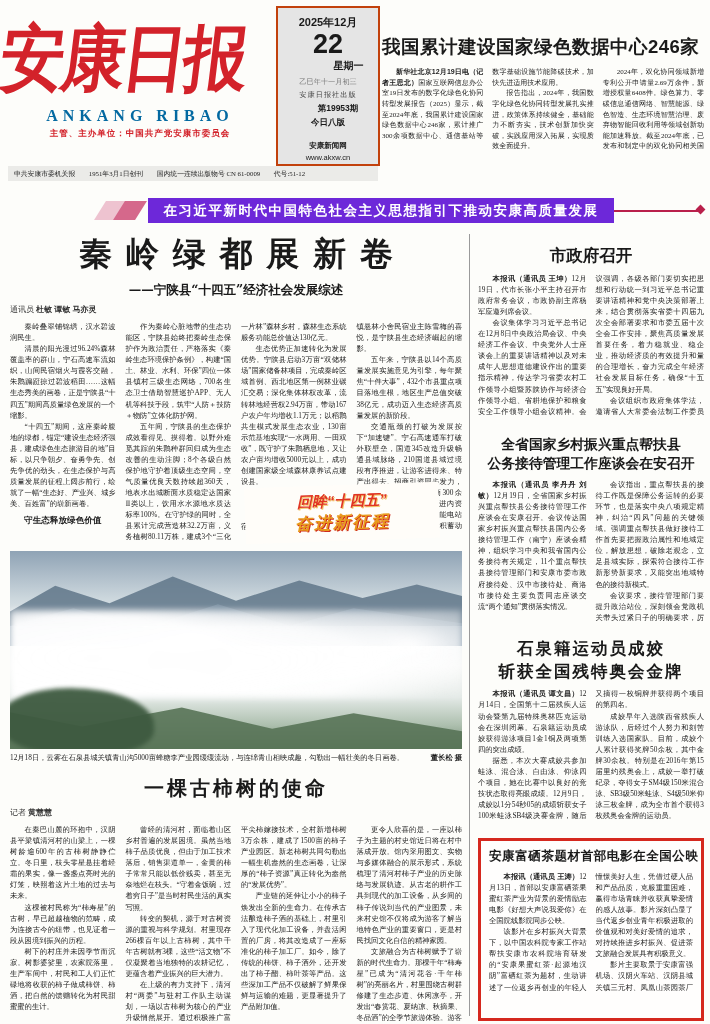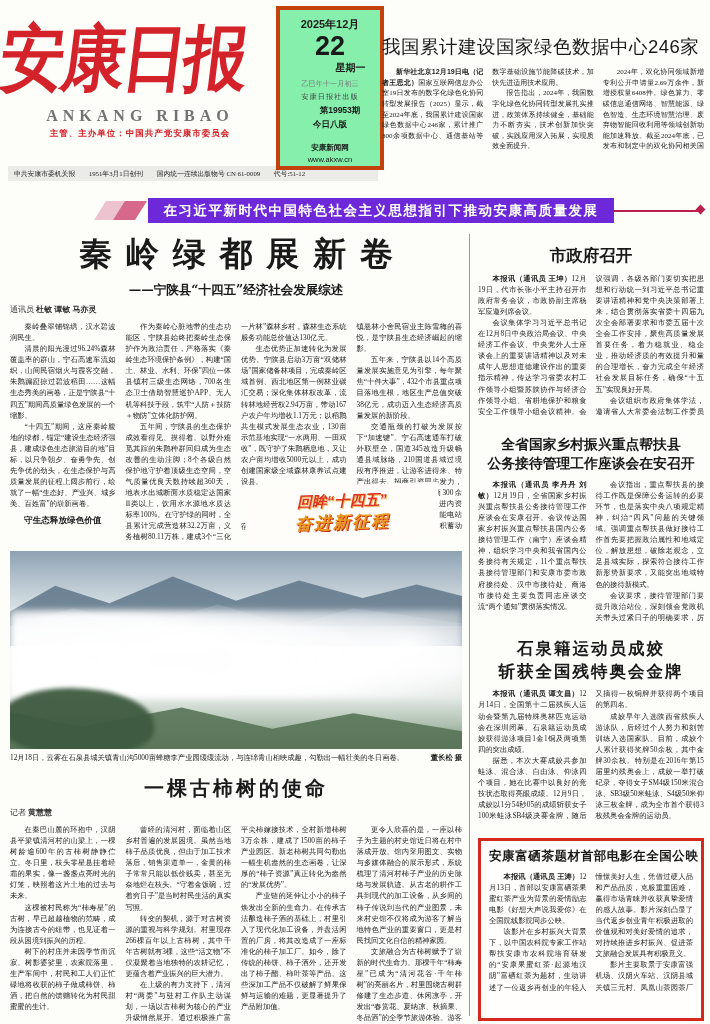--- a/index.html
+++ b/index.html
@@ -3,39 +3,39 @@
 <meta charset="utf-8">
 <style>
   html,body{margin:0;padding:0;background:#888;}
   .page{position:relative;width:710px;height:1024px;background:#fdfdfa;overflow:hidden;
         font-family:"Liberation Serif","DejaVu Serif",serif;color:#1a1a1a;}
   
   .masthead{position:absolute;left:8px;top:2px;width:264px;}
   .calligraphy{font-family:"DejaVu Serif",serif;font-weight:900;font-size:64px;line-height:1.55;
                color:#d3222a;transform:skewX(-7deg) scaleY(1.12);transform-origin:left top;
                letter-spacing:-3px;white-space:nowrap;}
-  .pinyin{font-family:"Liberation Serif",serif;font-weight:bold;font-size:16px;color:#737373;
+  .pinyin{font-family:"Liberation Serif",serif;font-weight:bold;font-size:16px;color:#0369a1;
           letter-spacing:5px;text-align:center;margin-top:6px;}
   .m-sub{font-family:"Liberation Sans",sans-serif;font-weight:bold;font-size:8.5px;color:#d3222a;
          text-align:center;letter-spacing:1px;margin-top:3px;}
   .info-bar{position:absolute;left:8px;top:166px;width:358px;background:#ebebe8;color:#222;
             font-size:6.8px;padding:2.5px 6px;white-space:nowrap;}
-  .datebox{position:absolute;left:276px;top:6px;width:100px;height:156px;border:4px solid #c2410c;
-           background:#86efac;text-align:center;font-family:"Liberation Sans",sans-serif;}
+  .datebox{position:absolute;left:276px;top:6px;width:100px;height:156px;border:2px solid #c2410c;
+           background:#e5e5e5;text-align:center;font-family:"Liberation Sans",sans-serif;}
   .db-month{font-size:11px;font-weight:bold;margin-top:7px;}
   .db-day{font-size:27px;font-weight:bold;line-height:1.05;font-family:"Liberation Sans",sans-serif;}
   .db-week{font-size:10px;font-weight:bold;margin-top:1px;padding-left:41px;}
   .db-lunar{font-size:7.2px;color:#777;margin-top:4px;}
   .db-pub{font-size:7.2px;color:#444;margin-top:3px;letter-spacing:1px;}
   .db-issue{font-size:8.5px;font-weight:bold;margin-top:3px;padding-left:20px;}
   .db-pages{font-size:8.5px;font-weight:bold;margin-top:2px;}
   .db-site{font-size:7.5px;font-weight:bold;margin-top:12px;}
   .db-url{font-size:7.5px;margin-top:2px;}
   .topstory{position:absolute;left:382px;top:34px;width:322px;}
-  .topstory h2{margin:0 0 8px 0;font-family:"Liberation Sans",sans-serif;font-weight:400;
+  .topstory h2{margin:0 0 8px 0;font-family:"Liberation Sans",sans-serif;font-weight:700;
                font-size:18.5px;letter-spacing:.5px;white-space:nowrap;}
   
   .banner{position:absolute;left:0;top:198px;width:710px;height:26px;}
   .bn-s1{position:absolute;left:100px;top:3px;width:26px;height:19px;background:#eec3d0;transform:skewX(-32deg);}
   .bn-s2{position:absolute;left:119px;top:3px;width:22px;height:19px;background:#d5central;background:#d5688b;transform:skewX(-32deg);}
   .bn-bar{position:absolute;left:148px;top:0;width:466px;height:25px;background:#6d28d9;color:#fff;
           display:flex;align-items:center;justify-content:center;font-family:"Liberation Sans",sans-serif;
           font-weight:bold;font-size:13.5px;letter-spacing:1.5px;white-space:nowrap;}
   .bn-tail{position:absolute;left:614px;top:12px;width:86px;height:1.5px;background:#b9204b;}
   .bn-dot{position:absolute;left:697px;top:8px;width:7px;height:7px;background:#b9204b;transform:rotate(45deg);}

